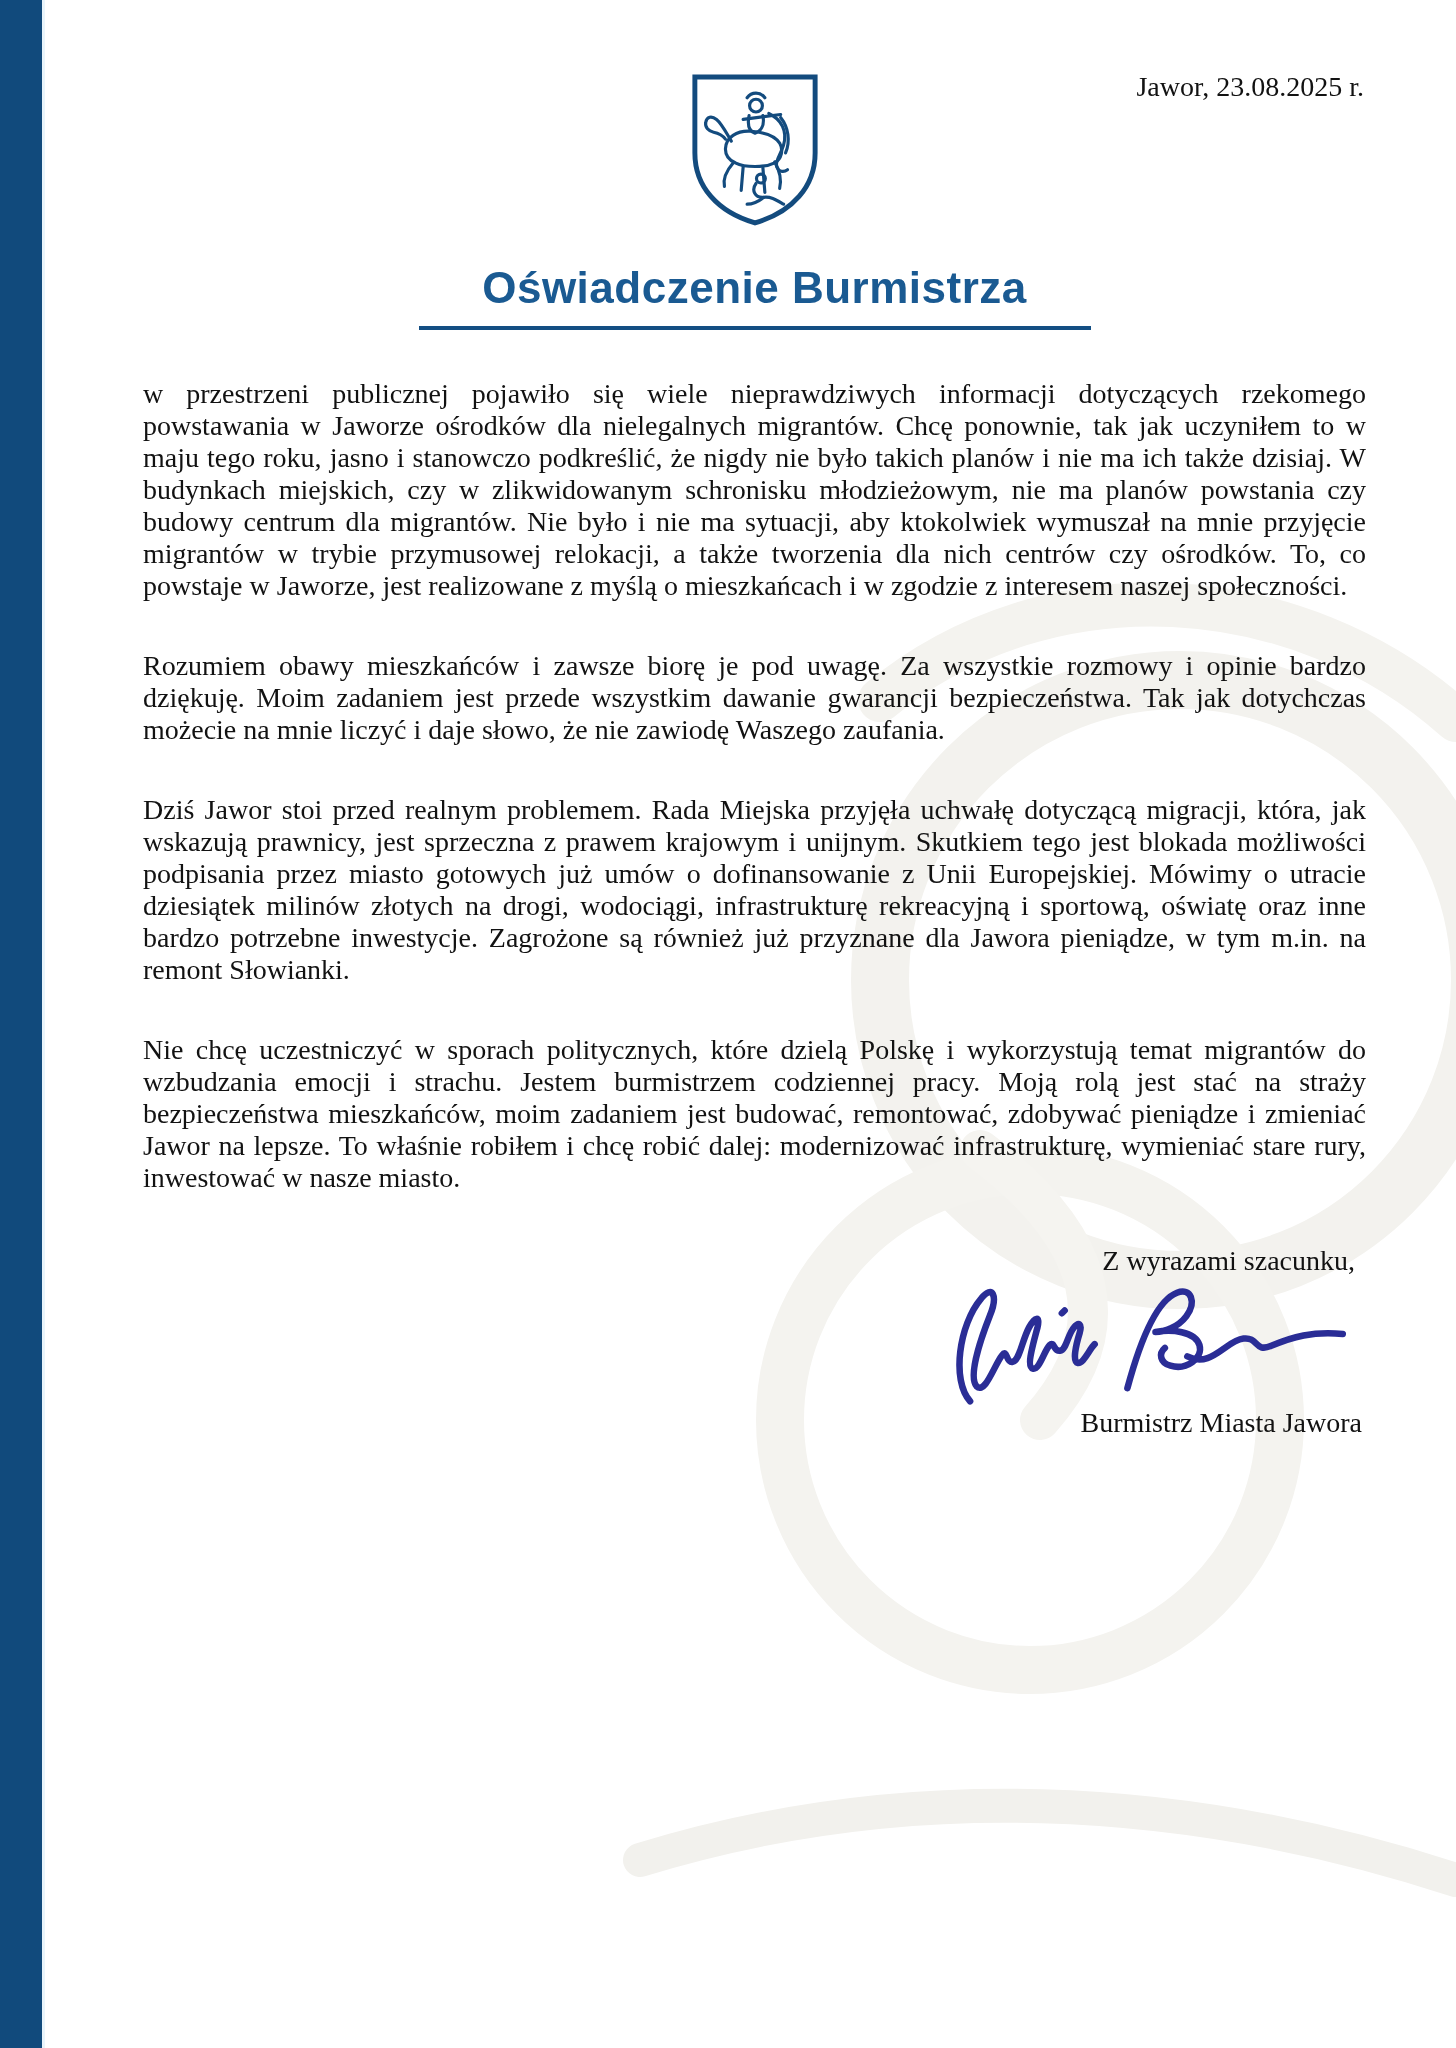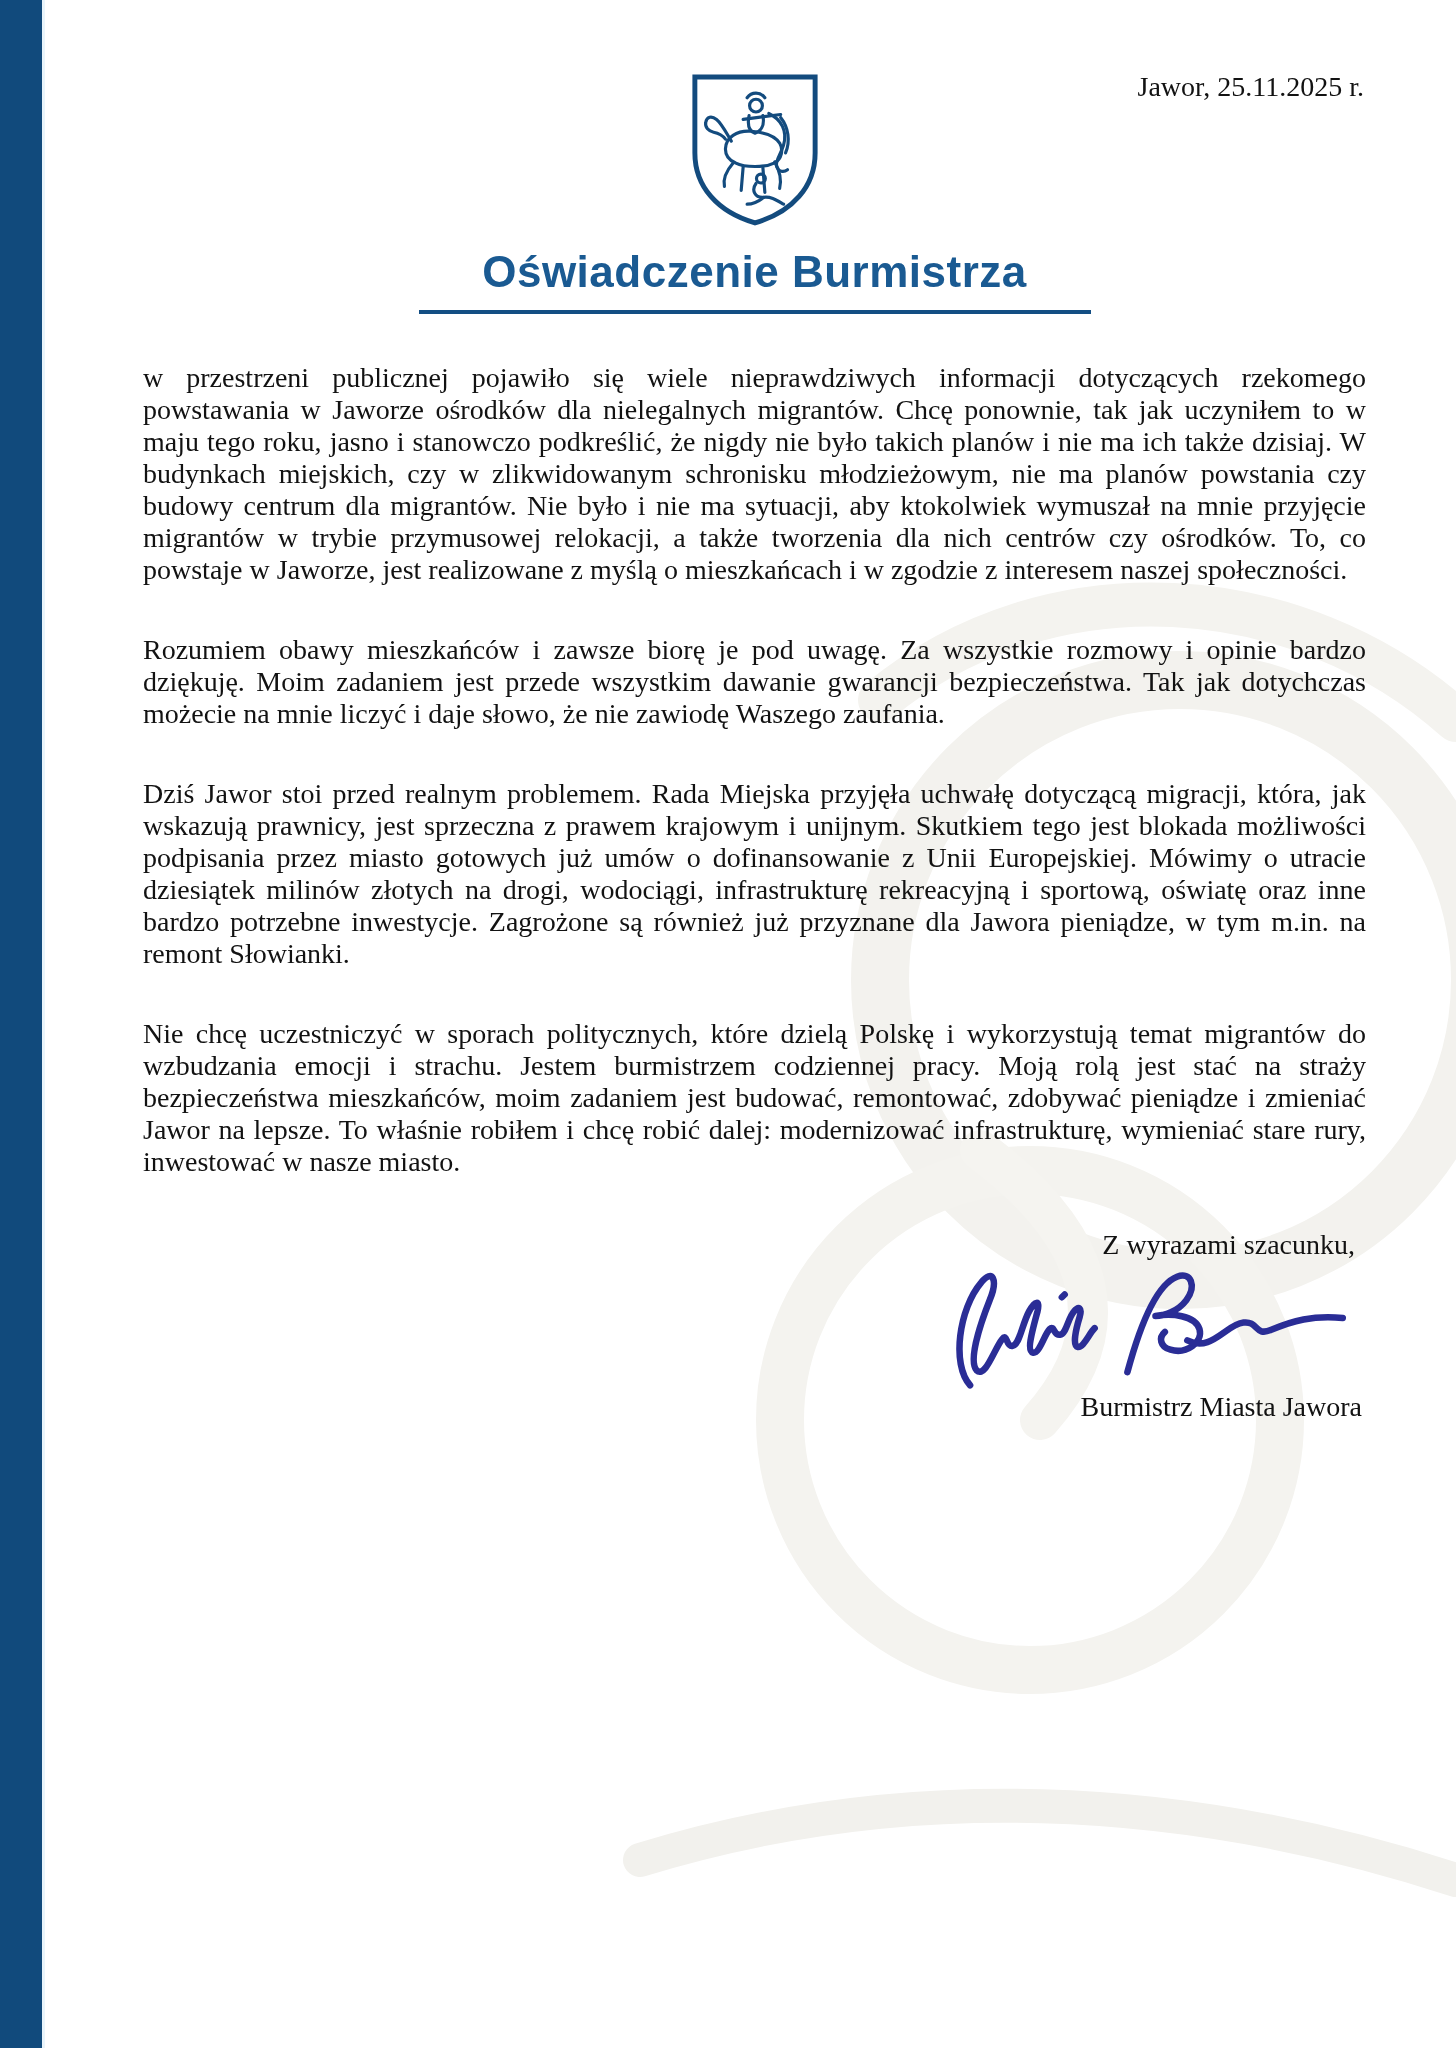--- a/index.html
+++ b/index.html
@@ -31,21 +31,21 @@
   .content {
     position:absolute;
     left:143px; right:90px; top:0;
   }
   .header {
     margin-top:70px;
     text-align:center;
   }
   .crest { display:inline-block; width:138px; height:158px; }
   .page-title {
-    margin-top:16px;
+    margin-top:32px;
     font-family:"Liberation Sans", sans-serif;
     font-weight:bold;
     font-size:44px;
     line-height:48px;
     letter-spacing:0.5px;
     color:#1a5a92;
   }
   .title-rule {
     margin:14px auto 0 auto;
     width:672px; height:4px;
@@ -85,21 +85,21 @@
 <div class="accent-bar"></div>
 
 <svg class="watermark" viewBox="0 0 1456 2048" fill="none" xmlns="http://www.w3.org/2000/svg">
   <circle cx="1180" cy="980" r="300" stroke="#f3f2ee" stroke-width="58"></circle>
   <circle cx="1030" cy="1420" r="250" stroke="#f4f3ef" stroke-width="48"></circle>
   <path d="M880 700 C 1050 560, 1300 580, 1456 720" stroke="#f4f3ef" stroke-width="44" stroke-linecap="round"></path>
   <path d="M640 1860 C 900 1780, 1180 1790, 1456 1880" stroke="#f2f1ed" stroke-width="34" stroke-linecap="round"></path>
   <path d="M980 1150 C 1100 1240, 1120 1330, 1040 1420" stroke="#f5f4f0" stroke-width="40" stroke-linecap="round"></path>
 </svg>
 
-<div class="date-line">Jawor, 25.11.2025 r.</div>
+<div class="date-line">Jawor, 23.08.2025 r.</div>
 
 <div class="content">
 
   <div class="header">
     <svg class="crest" viewBox="0 0 140 160" fill="none" xmlns="http://www.w3.org/2000/svg">
 
       <path d="M9 7 H131 V84 C131 118 108 144 70 155 C32 144 9 118 9 84 Z" stroke="#134b7e" stroke-width="5" fill="#ffffff"></path>
       <g stroke="#134b7e" stroke-width="3.2" stroke-linecap="round" stroke-linejoin="round">
 
         <path d="M40 80 C40 68 52 61 66 62 C80 63 90 66 95 74 C99 81 97 90 90 94 C80 99 60 99 50 94 C43 91 40 86 40 80 Z"></path>

